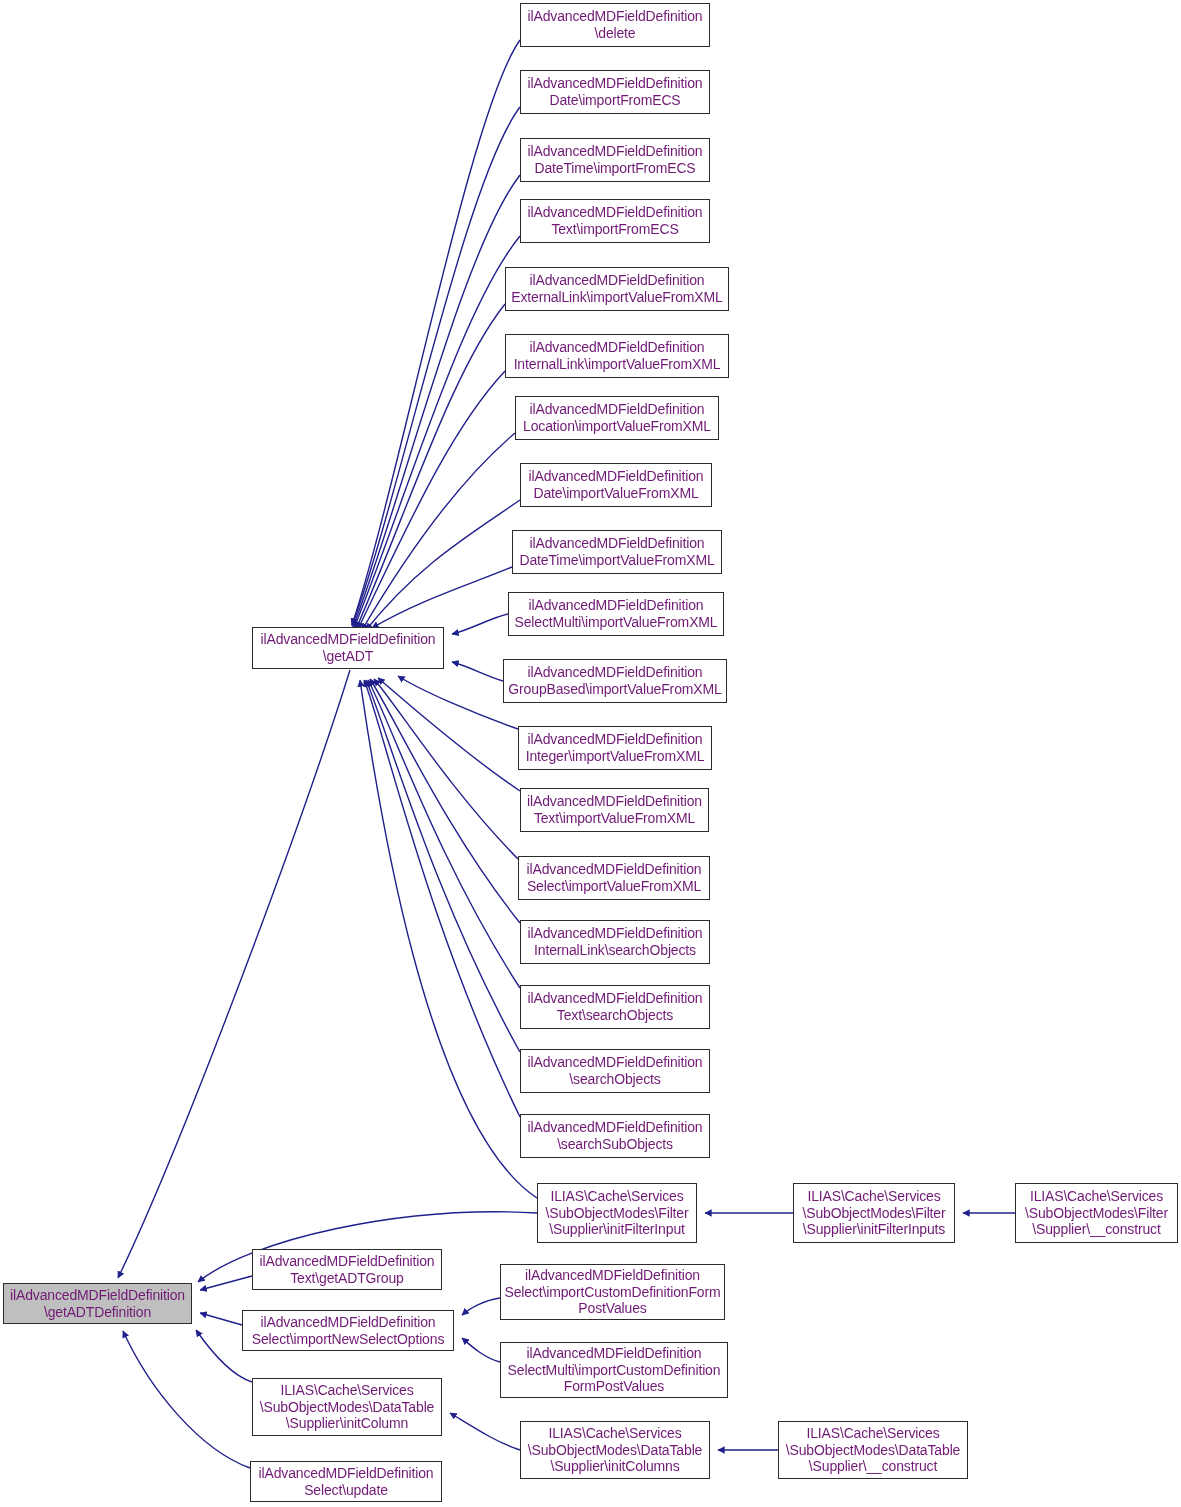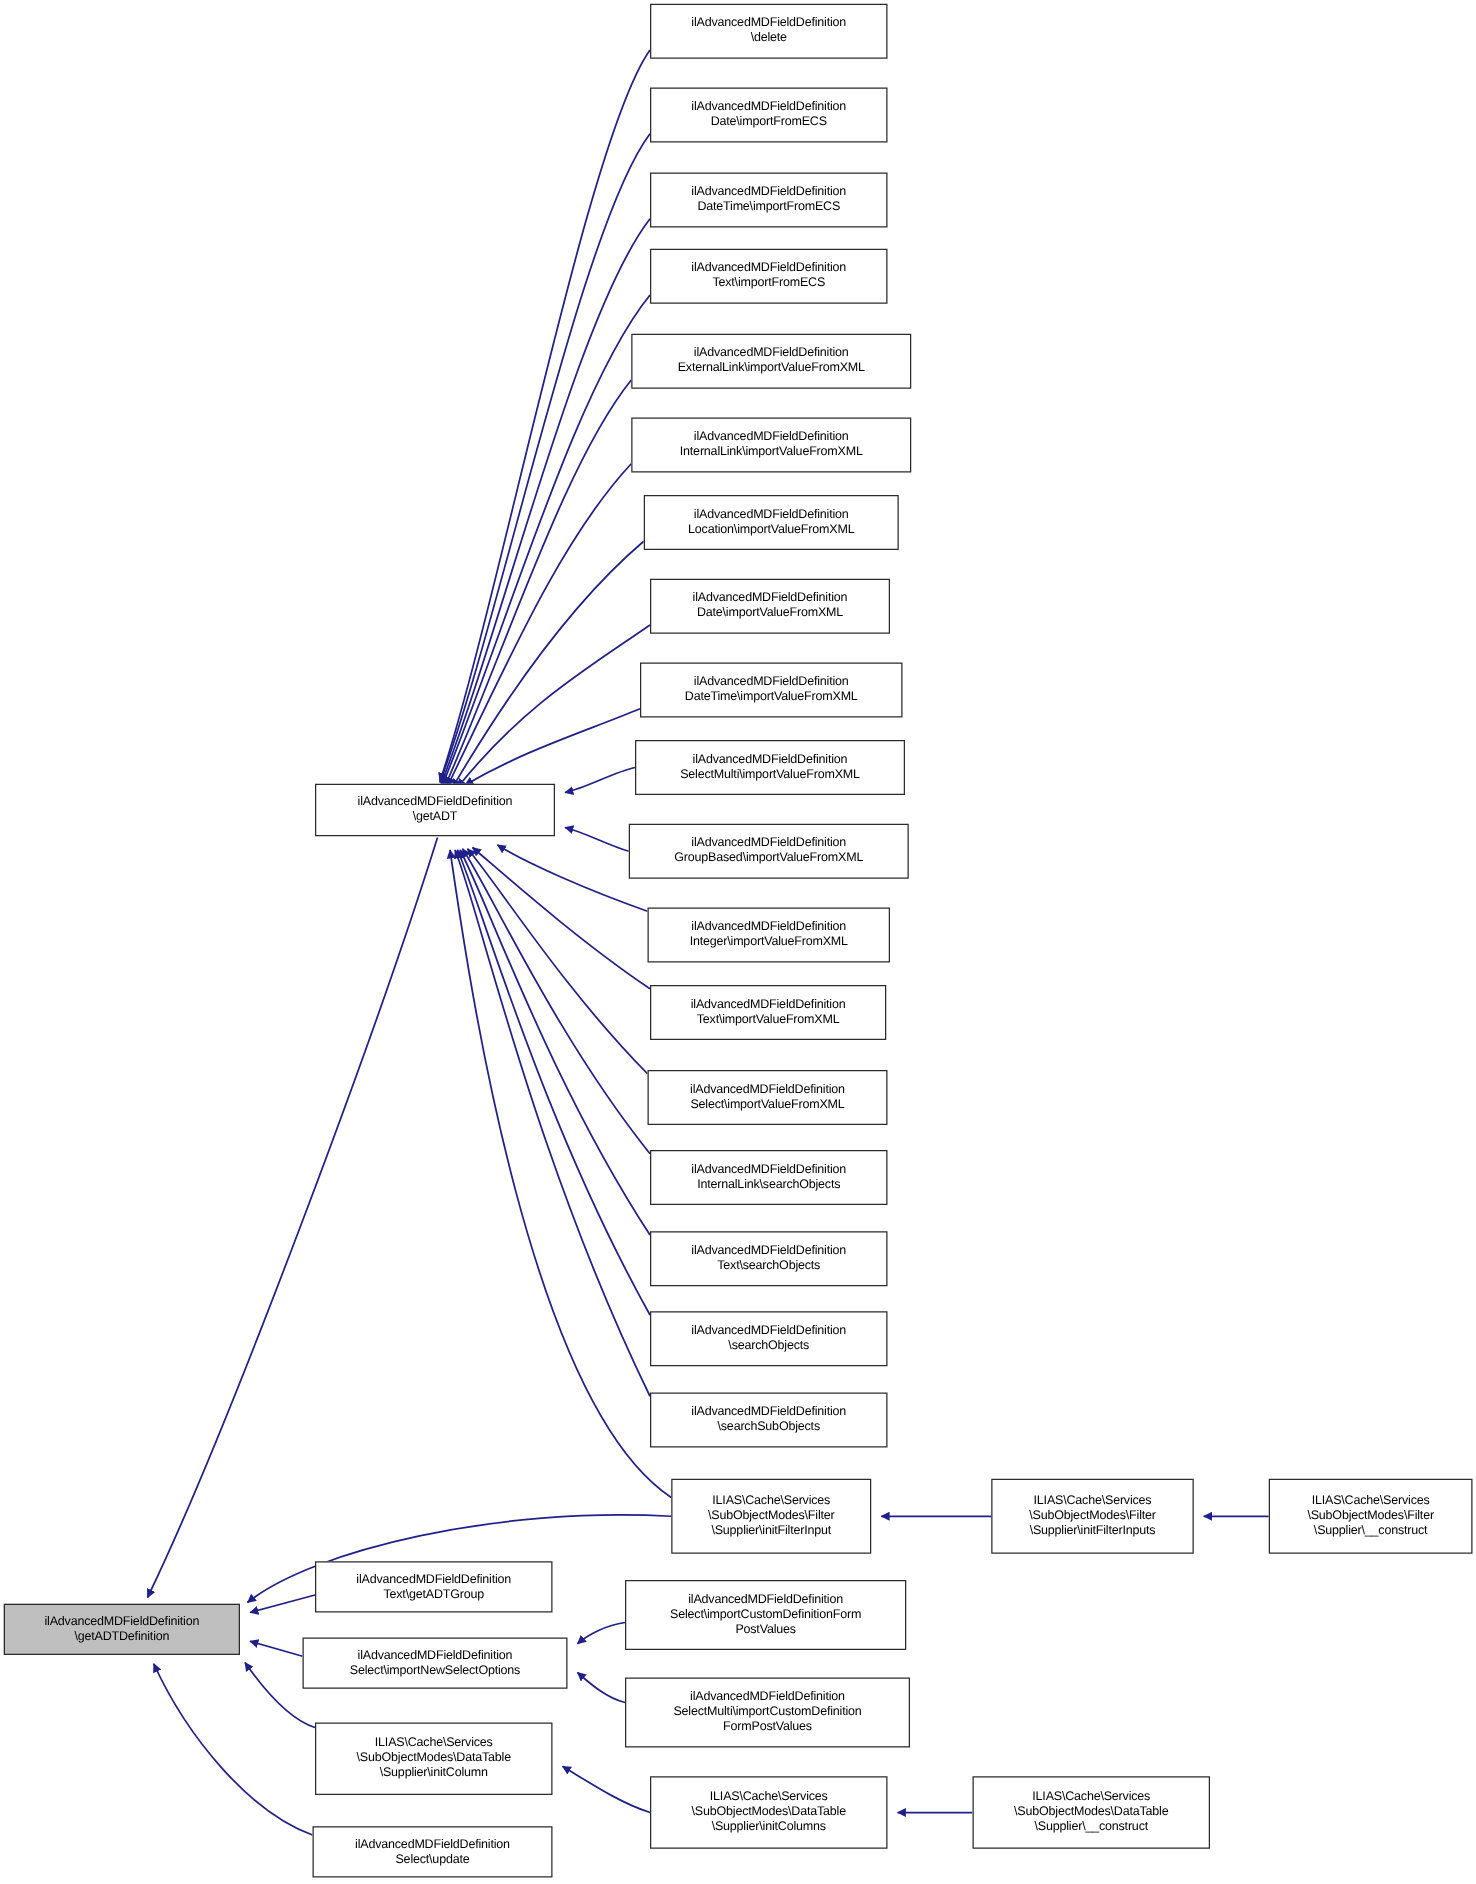--- a/index.html
+++ b/index.html
@@ -25,22 +25,22 @@
   }
   .node {
     position: absolute;
     box-sizing: border-box;
     background: #ffffff;
     border: 1px solid #2b2b2b;
     display: flex;
     align-items: center;
     justify-content: center;
     text-align: center;
-    color: #000000;
-    font-size: 10px;
+    color: #701a75;
+    font-size: 14px;
     line-height: 1.18;
     letter-spacing: -0.15px;
     white-space: pre-line;
     z-index: 5;
     cursor: pointer;
   }
   .node.current {
     background: #bfbfbf;
     border: 1px solid #2b2b2b;
   }

